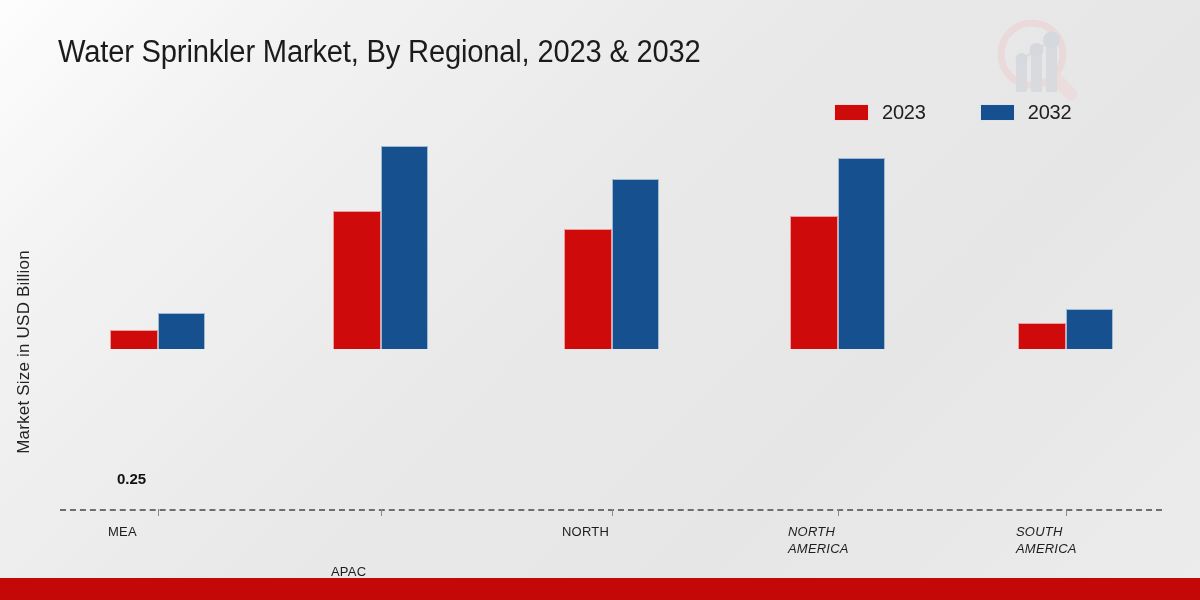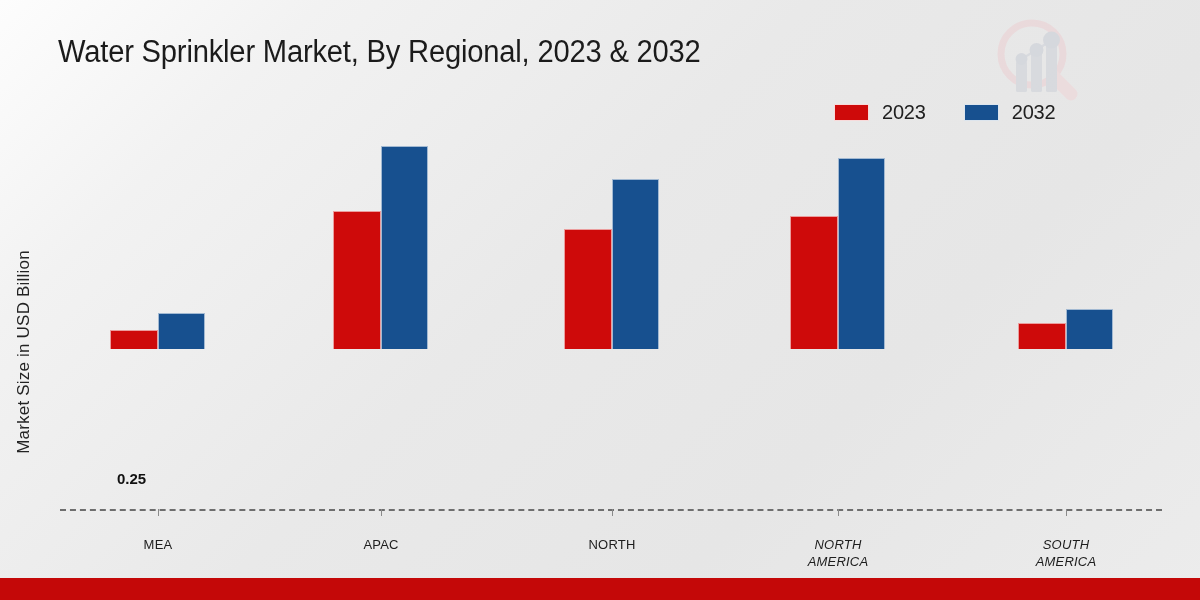--- a/index.html
+++ b/index.html
@@ -47,21 +47,21 @@
     transform-origin: left center;
   }
 
   
   #legend {
     position: absolute;
     left: 834px;
     top: 101px;
     display: flex;
     align-items: flex-end;
-    gap: 0;
+    gap: 16px;
   }
   .legend-item {
     display: flex;
     align-items: center;
     margin-right: 38px;
   }
   .legend-item:last-child { margin-right: 12px; }
   .legend-swatch {
     width: 33px;
     height: 15px;
@@ -126,24 +126,24 @@
   .tick {
     position: absolute;
     top: 509px;
     width: 0;
     height: 7px;
     border-left: 1px solid #8a8a8a;
   }
 
   .cat-label {
     position: absolute;
-    top: 536px;
+    top: 523px;
     font-size: 13px;
     color: #1d1d1d;
-    text-align: center;
+    text-align: left;
     line-height: 17px;
     letter-spacing: 0.2px;
     white-space: pre-line;
   }
 
   
   #footer-bar {
     position: absolute;
     left: 0;
     top: 578px;
@@ -204,21 +204,21 @@
     <div class="bar" style="left:1018px; width:48px; height:26px; background:#ce0a0a;"></div>
     <div class="bar" style="left:1066px; width:47px; height:40px; background:#17508f;"></div>
 
     <div class="tick" style="left:158px;"></div>
     <div class="tick" style="left:381px;"></div>
     <div class="tick" style="left:612px;"></div>
     <div class="tick" style="left:838px;"></div>
     <div class="tick" style="left:1066px;"></div>
 
     <div class="cat-label" style="left:108px; width:100px;">MEA</div>
-    <div class="cat-label" style="left:331px; width:100px;">APAC</div>
+    <div class="cat-label" style="left:331px; width:100px;margin-top:40px;">APAC</div>
     <div class="cat-label" style="left:562px; width:100px;">NORTH</div>
     <div class="cat-label" style="left:788px; width:100px;font-style:italic;">NORTH
 AMERICA</div>
     <div class="cat-label" style="left:1016px; width:100px;font-style:italic;">SOUTH
 AMERICA</div>
 
   </div>
 
   <div id="footer-bar"></div>
 

